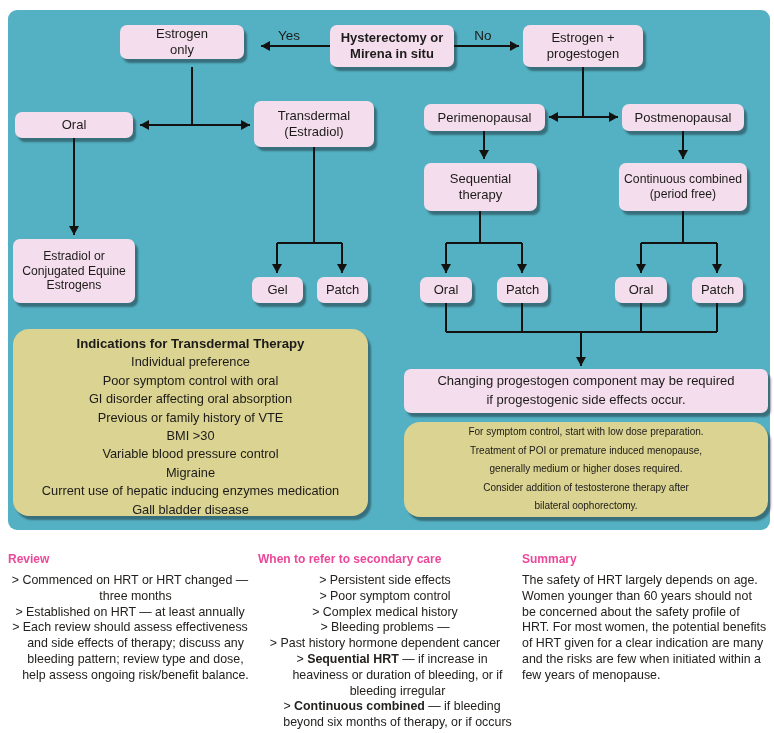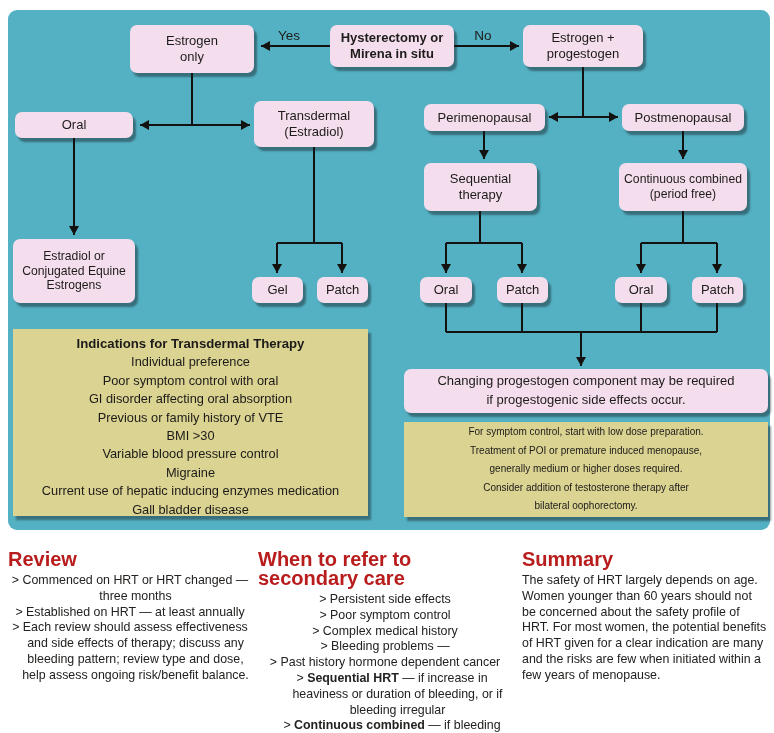--- a/index.html
+++ b/index.html
@@ -18,33 +18,33 @@
     display:flex; align-items:center; justify-content:center;
     text-align:center; white-space:pre-line;
     font-size:13px; line-height:1.22; color:#1d1b19; padding:0 3px; box-sizing:border-box;
   }
   .node.bold { font-weight:bold; }
   .node.small { font-size:12.2px; }
   .flabel {
     position:absolute; font-size:13.5px; color:#1d1b19; text-align:center; width:40px;
   }
   .olive {
-    position:absolute; background:#dad392; border-radius:0;
+    position:absolute; background:#dad392; border-radius:16px;
     box-shadow:3px 4px 2px rgba(22,32,38,0.45);
     color:#1d1b19; text-align:center; box-sizing:border-box;
   }
   .olive-left { padding-top:6px; font-size:12.8px; line-height:18.4px; }
   .olive-left .t { font-weight:bold; font-size:13.2px; }
   .olive-right {
     font-size:10px; line-height:18.4px; white-space:pre-line;
     display:flex; align-items:center; justify-content:center;
   }
   .col { position:absolute; top:550px; color:#242220; }
   .col h2 {
-    margin:0 0 4px 0; font-size:20px; line-height:19px; color:#b91c1c;
+    margin:0 0 4px 0; font-size:12px; line-height:19px; color:#ec4899;
     font-weight:bold; letter-spacing:0;
   }
   .li { font-size:12.4px; line-height:15.8px; padding-left:11px; text-indent:-11px;text-align:center; }
   .li.sub { margin-left:14px; }
   .li .b { font-weight:bold; }
   .summary-body { font-size:12.4px; line-height:15.8px; }
 </style>
 </head>
 <body>
 
@@ -84,21 +84,21 @@
       <path d="M717,243 V273" marker-end="url(#ah)"></path>
       <path d="M446,303 V332"></path>
       <path d="M522,303 V332"></path>
       <path d="M641,303 V332"></path>
       <path d="M717,303 V332"></path>
       <path d="M446,332 H717"></path>
       <path d="M581,332 V366" marker-end="url(#ah)"></path>
     </g>
   </svg>
 
-  <div class="node" style="left:130px;top:25px;width:124px;height:48px">Estrogen
+  <div class="node" style="left:120px;top:25px;width:124px;height:34px">Estrogen
 only</div>
   <div class="node bold" style="left:330px;top:25px;width:124px;height:42px">Hysterectomy or
 Mirena in situ</div>
   <div class="node" style="left:523px;top:25px;width:120px;height:42px">Estrogen +
 progestogen</div>
   <div class="flabel" style="left:269px;top:28px">Yes</div>
   <div class="flabel" style="left:463px;top:28px">No</div>
 
   <div class="node" style="left:15px;top:112px;width:118px;height:26px">Oral</div>
   <div class="node" style="left:254px;top:101px;width:120px;height:46px">Transdermal

